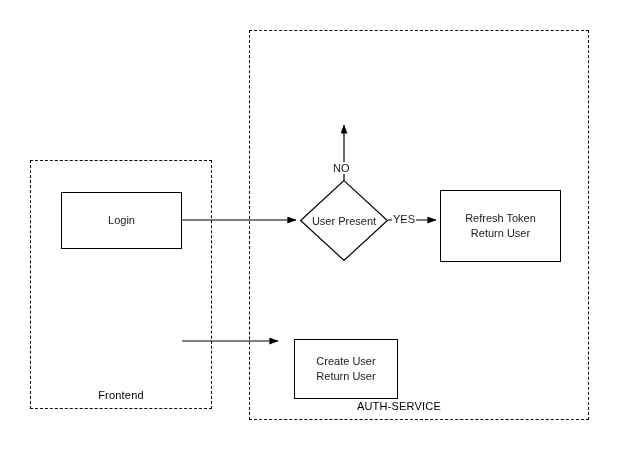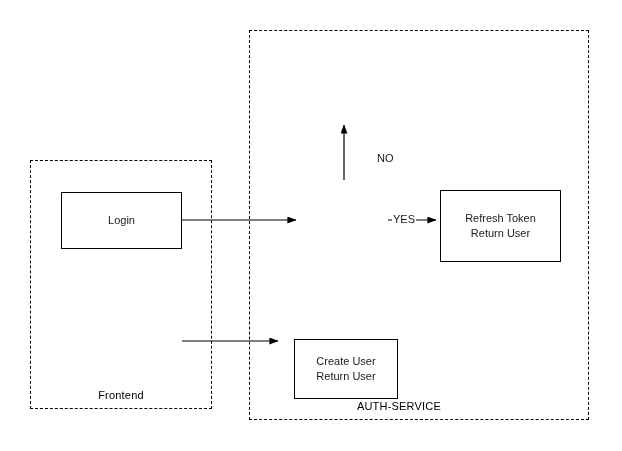--- a/index.html
+++ b/index.html
@@ -115,27 +115,33 @@
     <path d="M 182 220 L 296 220" fill="none" stroke="#000000" stroke-width="1.2" marker-end="url(#arrowhead)"></path>
 
     <path d="M 344 180 L 344 125" fill="none" stroke="#000000" stroke-width="1.2" marker-end="url(#arrowhead)"></path>
 
     <path d="M 388 220 L 436 220" fill="none" stroke="#000000" stroke-width="1.2" marker-end="url(#arrowhead)"></path>
 
     <path d="M 182 341 L 278 341" fill="none" stroke="#000000" stroke-width="1.2" marker-end="url(#arrowhead)"></path>
   </svg>
 
 
+  <div class="decision" style="left:300px; top:180px; width:88px; height:81px;">
+    <svg width="88" height="81" viewBox="0 0 88 81">
+      <polygon points="44,0.6 87.4,40.5 44,80.4 0.6,40.5" fill="#ffffff" stroke="#000000" stroke-width="1.2"></polygon>
+    </svg>
+    <div class="decision-label">User Present</div>
+  </div>
 
   <div class="node" style="left:61px; top:192px; width:121px; height:57px;">Login</div>
 
   <div class="node" style="left:440px; top:190px; width:121px; height:72px;">Refresh Token
 Return User</div>
 
 
   <div class="node" style="left:294px; top:311px; width:104px; height:60px;margin-top:28px;">Create User
 Return User</div>
 
-  <div class="edge-label" style="left:332px; top:152px;margin-left:44px;">NO</div>
+  <div class="edge-label" style="left:332px; top:162px;">NO</div>
 
   <div class="edge-label" style="left:392px; top:213px;">YES</div>
 
 </div>
 
 </body></html>

